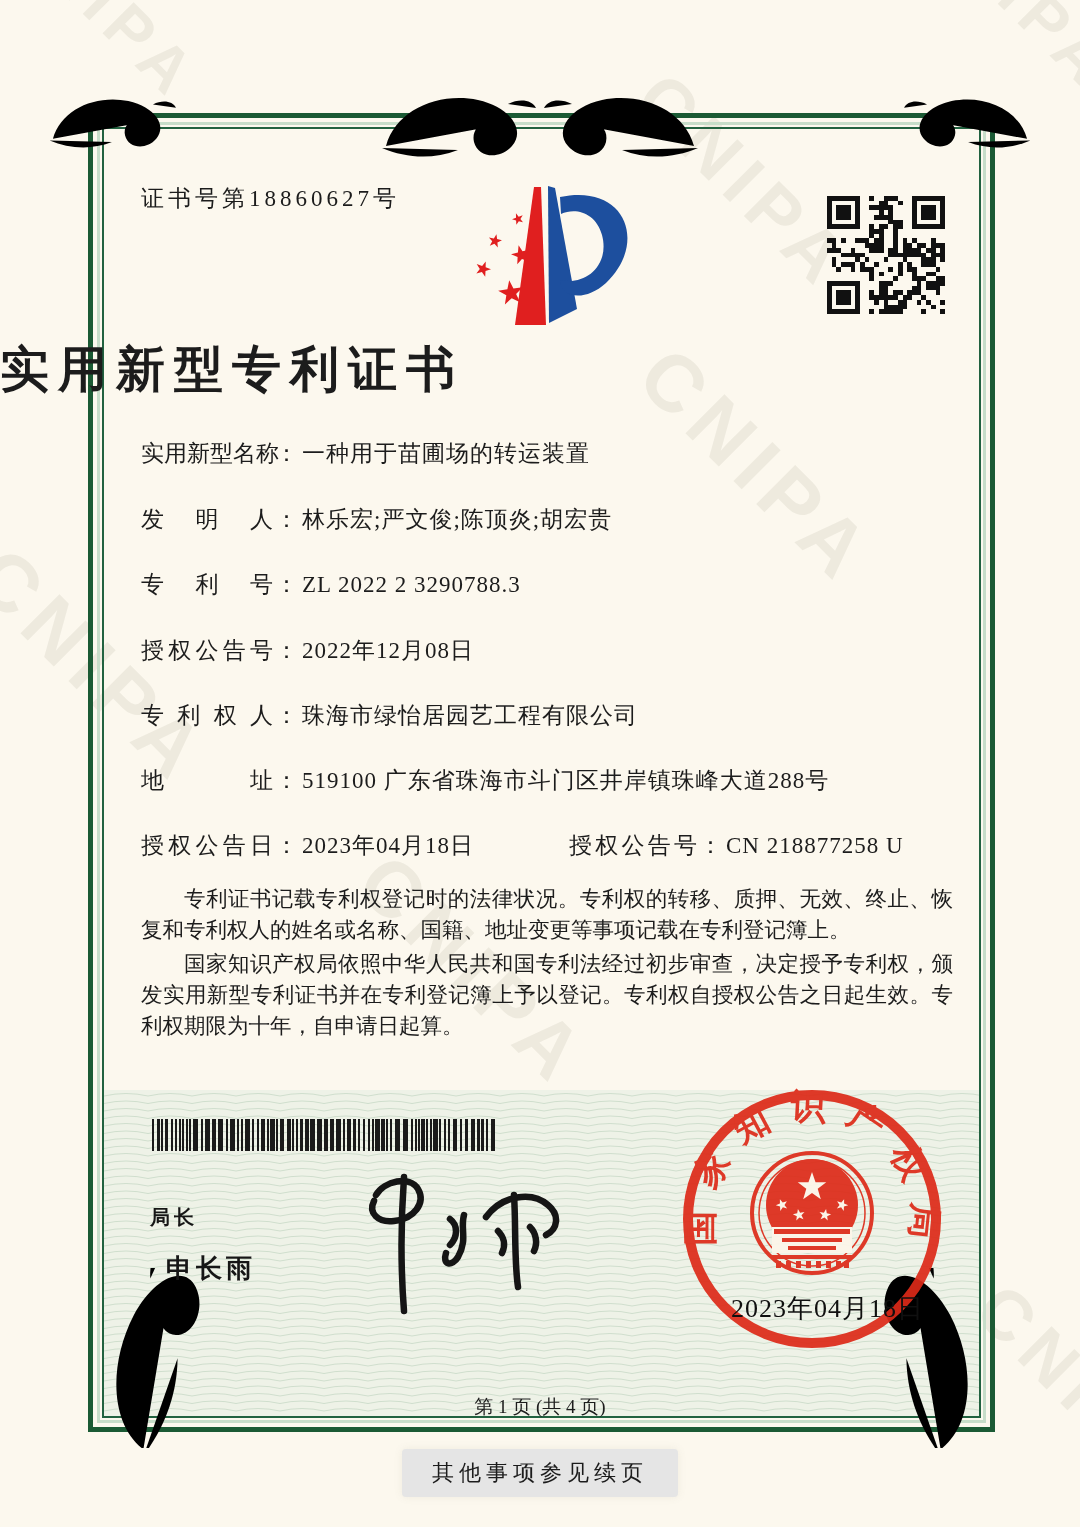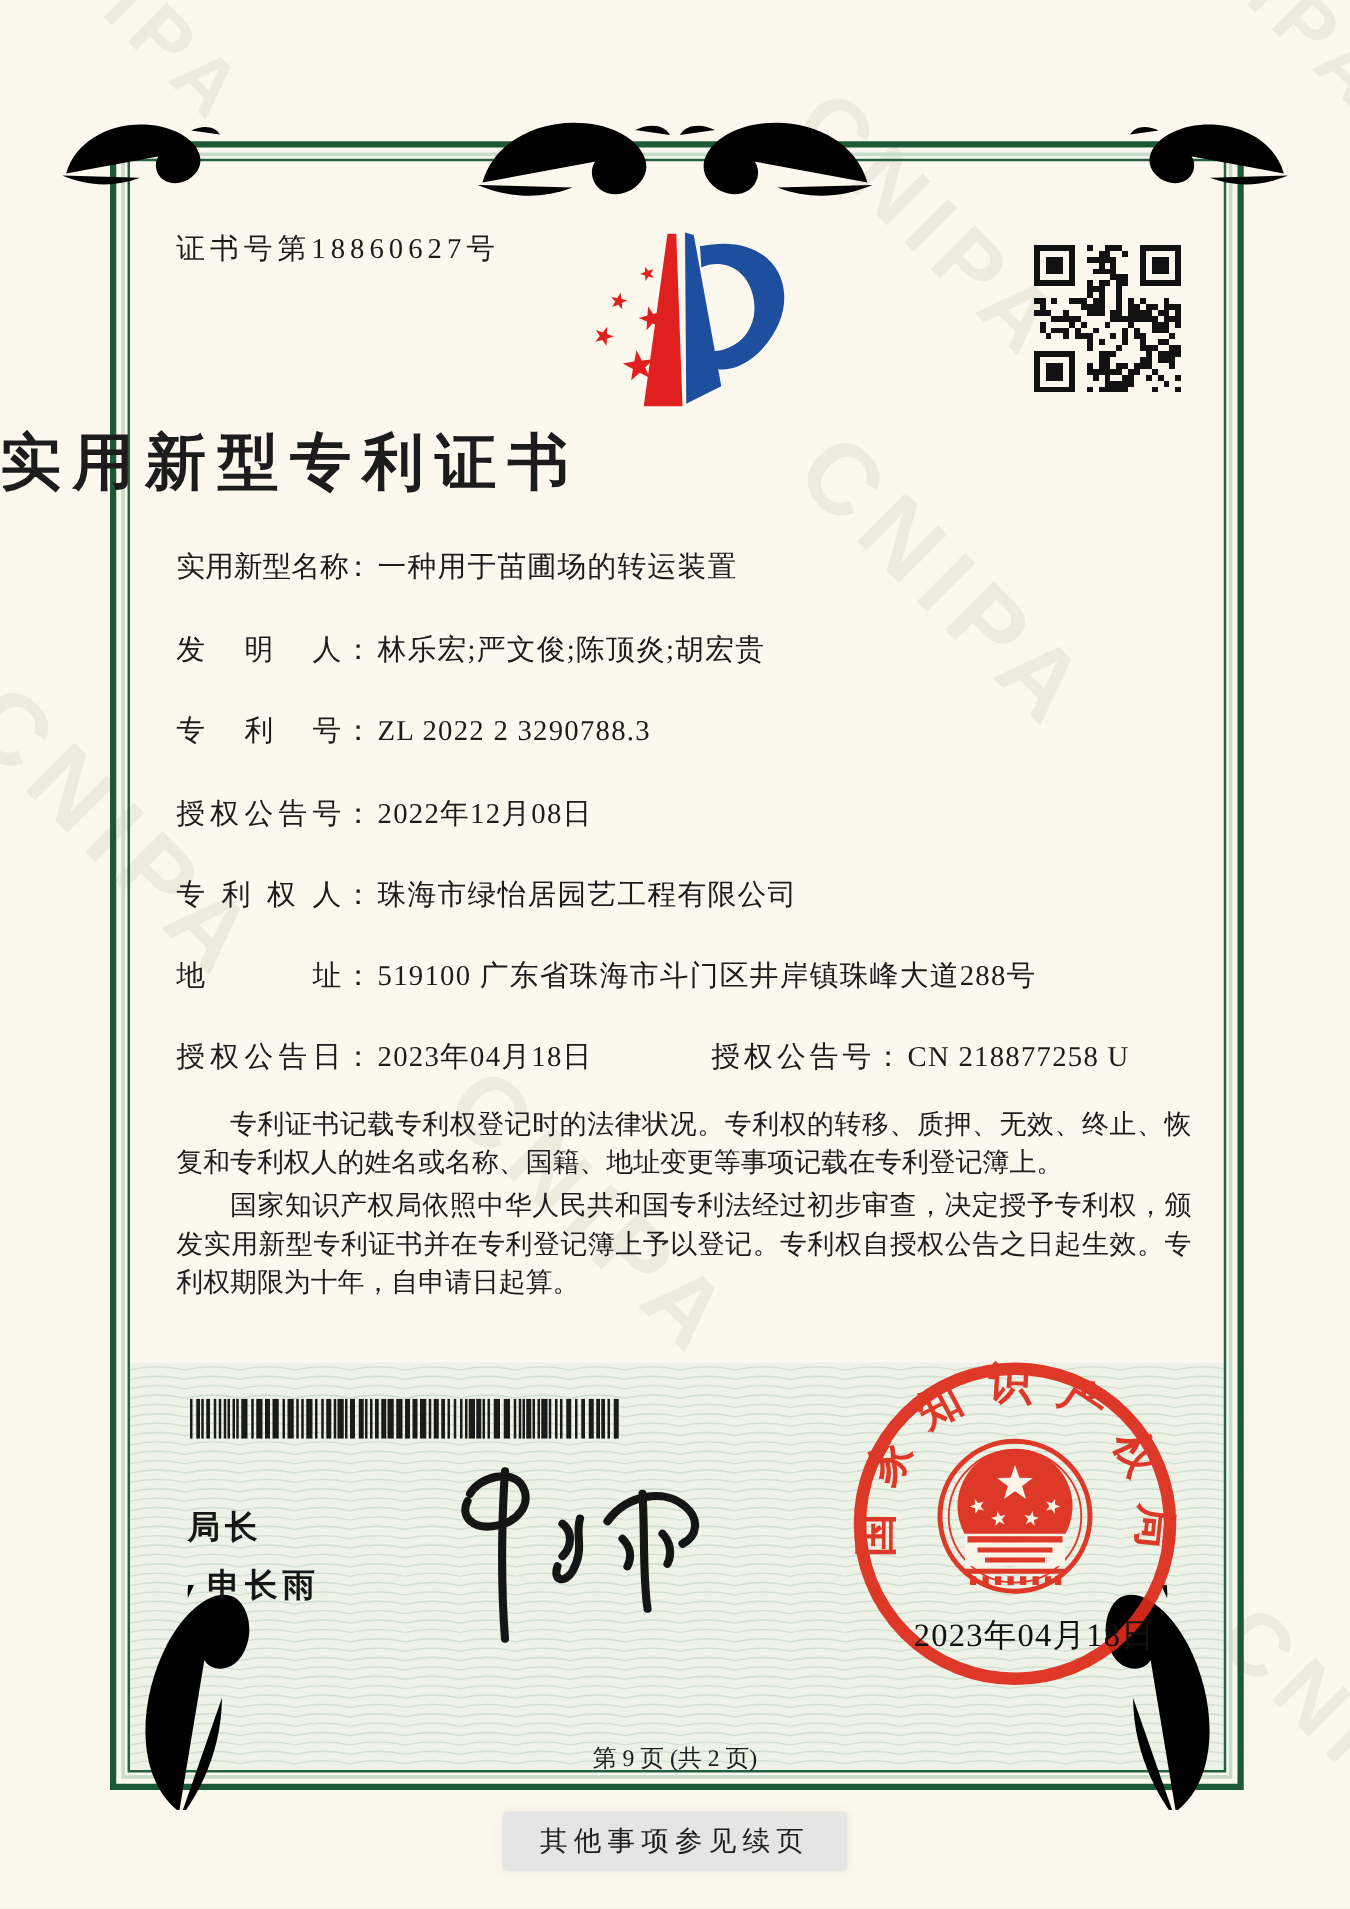--- a/index.html
+++ b/index.html
@@ -30,21 +30,21 @@
   .row2group{position:absolute;left:428px;top:0;}
   .row2group .lab{width:128px;}
   
   .paras{position:absolute;left:141px;top:884px;width:812px;z-index:5;}
   .paras p{margin:0 0 3px 0;font-size:21.5px;line-height:31px;text-indent:2em;text-align:justify;}
   
   .band{position:absolute;left:104px;top:1090px;width:875px;height:326px;background:#eef2e7;z-index:2;}
   
   .barcode{position:absolute;left:152px;top:1119px;z-index:5;}
   .officer-title{position:absolute;left:150px;top:1204px;font-family:"Liberation Sans",sans-serif;
-      font-weight:600;font-size:26px;letter-spacing:4px;z-index:5;color:#161616;}
+      font-weight:600;font-size:20px;letter-spacing:4px;z-index:5;color:#161616;}
   .officer-name{position:absolute;left:166px;top:1251px;font-family:"Liberation Sans",sans-serif;
       font-weight:600;font-size:26px;letter-spacing:4px;z-index:5;color:#161616;}
   .sig{position:absolute;left:318px;top:1165px;z-index:5;}
   .sig path{stroke:#151515;stroke-width:6.5;fill:none;stroke-linecap:round;stroke-linejoin:round;}
   .seal{position:absolute;left:676px;top:1083px;z-index:5;}
   .seal-date{position:absolute;left:731px;top:1291px;font-size:26px;letter-spacing:1px;z-index:6;color:#101010;}
   .page-ind{position:absolute;left:0;right:0;top:1394px;text-align:center;font-size:19px;z-index:5;}
   .cont-note{position:absolute;left:0;right:0;top:1449px;text-align:center;z-index:5;}
   .cont-note span{display:inline-block;background:#e5e5e5;padding:9px 30px;border-radius:4px;
       font-size:22px;letter-spacing:5px;box-shadow:0 0 8px rgba(120,120,100,.10);}
@@ -495,21 +495,21 @@
           <rect x="4" y="48" width="5" height="7"></rect>
             <rect x="14" y="48" width="5" height="7"></rect>
           <rect x="24" y="48" width="5" height="7"></rect>
             <rect x="32" y="48" width="5" height="7"></rect>
         </g>
       </g>
     </g>
   </svg>
   <div class="seal-date">2023年04月18日</div>
 
-  <div class="page-ind">第 9 页 (共 2 页)</div>
+  <div class="page-ind">第 1 页 (共 4 页)</div>
   <div class="cont-note">
     <span>其他事项参见续页</span>
   </div>
 
 <div class="wm" style="left: -20px; top: -35px; font-size: 64px;">CNIPA</div>
     <div class="wm" style="left: 895px; top: -45px; font-size: 64px;">CNIPA</div>
     <div class="wm" style="left: 610px; top: 140px; font-size: 72px;">CNIPA</div>
     <div class="wm" style="left: 610px; top: 420px; font-size: 80px;">CNIPA</div>
     <div class="wm" style="left: -55px; top: 620px; font-size: 80px;">CNIPA</div>
     <div class="wm" style="left: 330px; top: 925px; font-size: 78px;">CNIPA</div>

